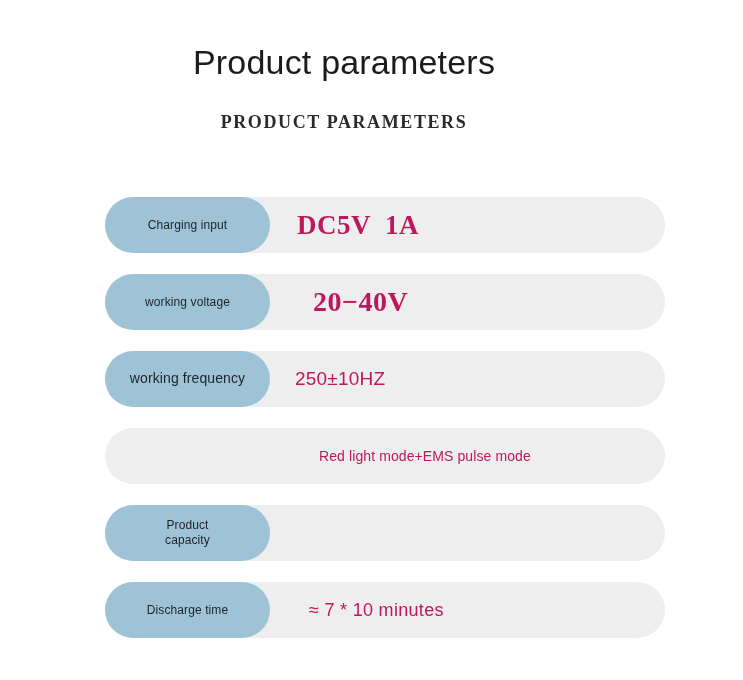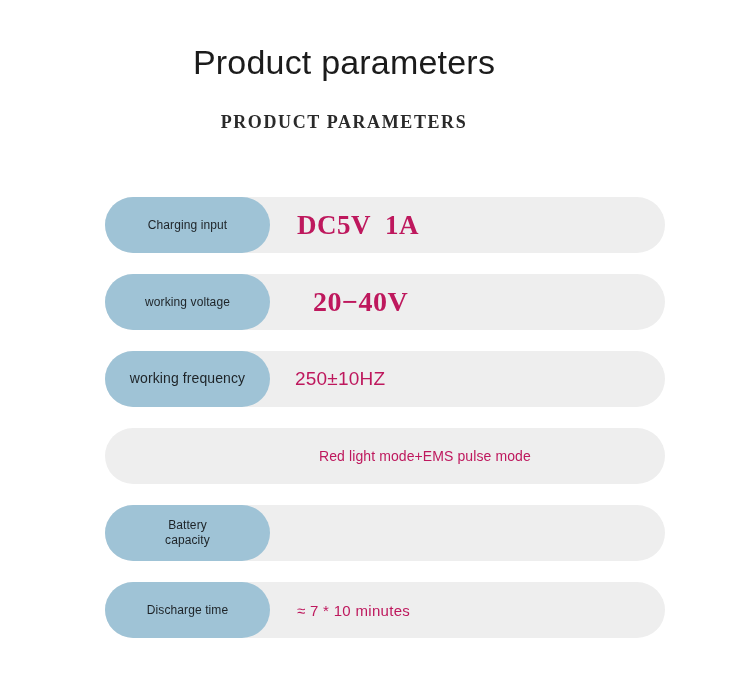--- a/index.html
+++ b/index.html
@@ -136,23 +136,23 @@
     margin-left: 38px;
   }
   .val-sans-xs {
     left: 185px;
     font-family: "Liberation Sans", sans-serif;
     font-size: 13.5px;
     font-weight: 400;
     letter-spacing: 0.1px;
   }
   .val-sans-lg {
-    left: 192px;
-    font-family: "Liberation Sans", sans-serif;
-    font-size: 15px;
+    left: 204px;
+    font-family: "Liberation Sans", sans-serif;
+    font-size: 18px;
     font-weight: 400;
     letter-spacing: 0.3px;
   }
 </style>
 </head>
 <body>
 
 <div class="header">
   <h1 class="page-title">Product parameters</h1>
   <div class="page-subtitle">PRODUCT  PARAMETERS</div>
@@ -180,21 +180,21 @@
     </div>
     <div class="spec-value val-sans-md">250±10HZ</div>
   </div>
 
   <div class="spec-row">
     <div class="spec-value val-sans-sm">Red light mode+EMS pulse mode</div>
   </div>
 
   <div class="spec-row">
     <div class="spec-label lbl-md">
-      <span class="spec-label-text">Battery
+      <span class="spec-label-text">Product
 capacity</span>
     </div>
   </div>
 
   <div class="spec-row">
     <div class="spec-label lbl-md">
       <span class="spec-label-text">Discharge time</span>
     </div>
     <div class="spec-value val-sans-lg">≈ 7 * 10 minutes</div>
   </div>

